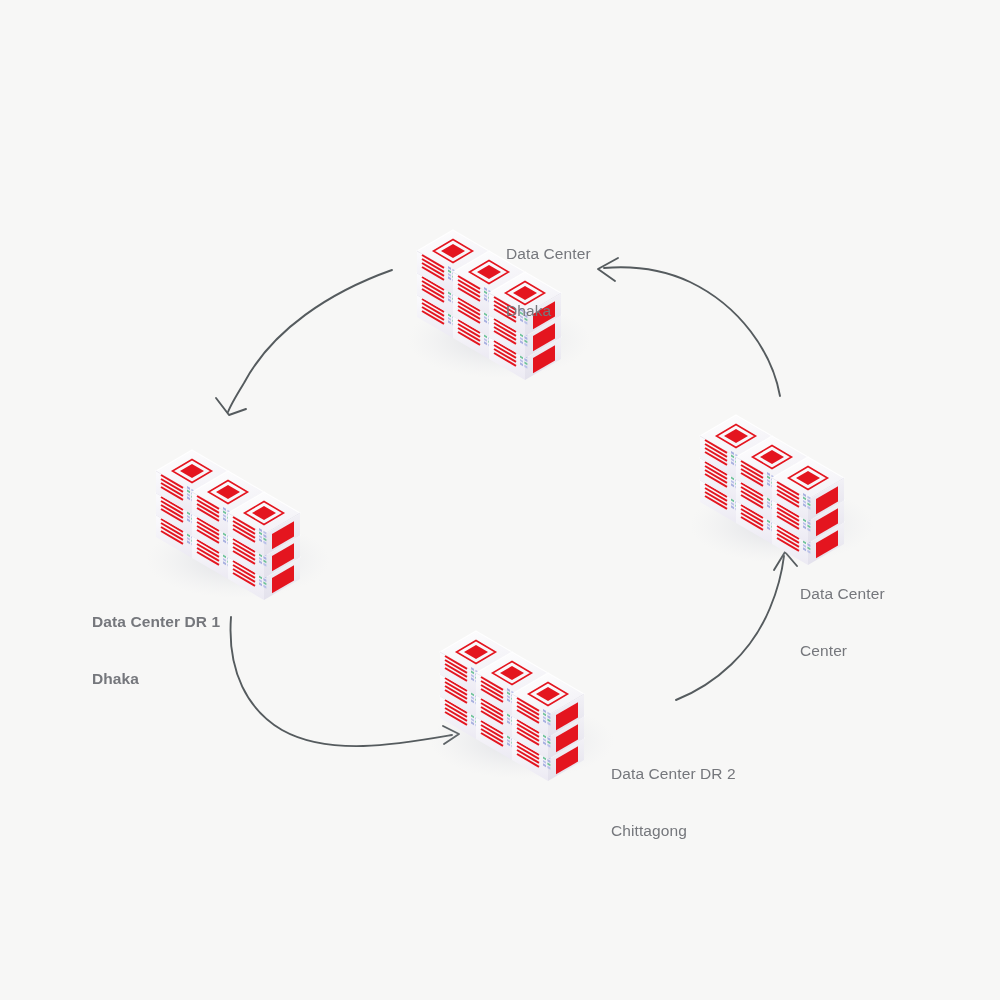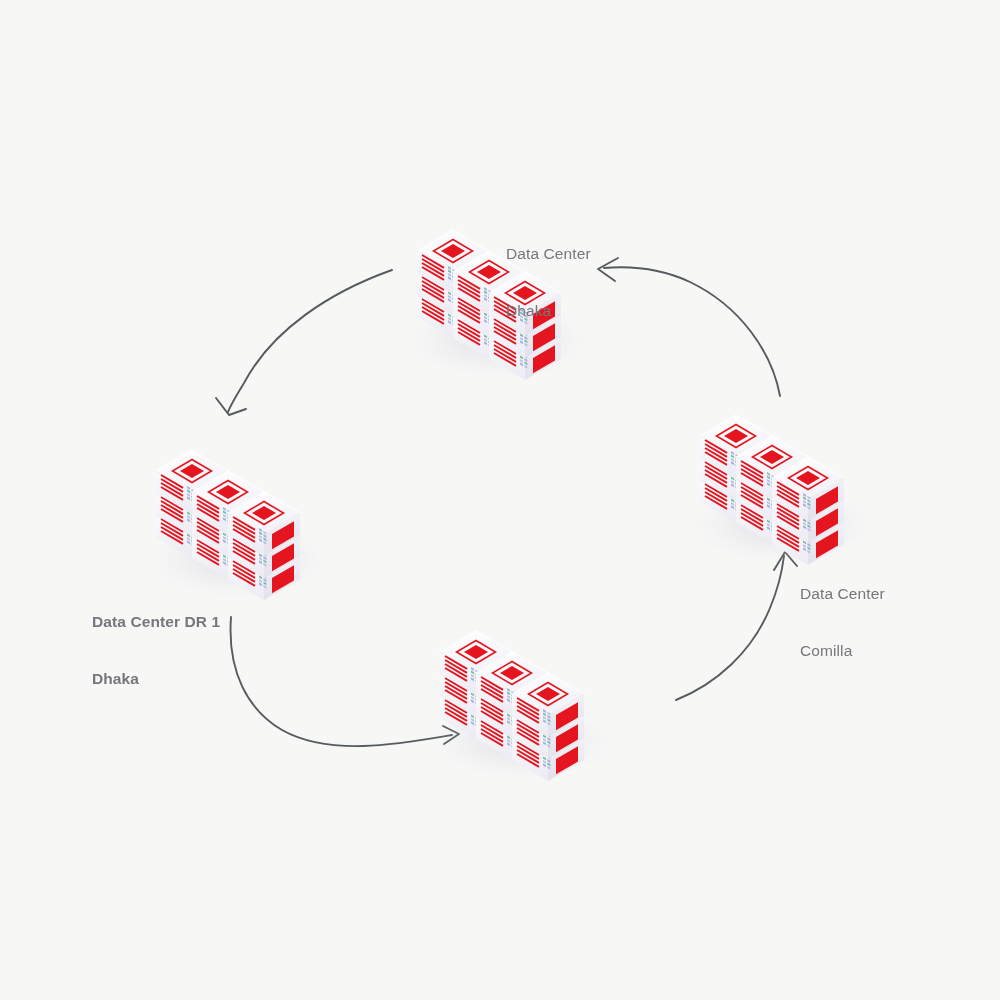--- a/index.html
+++ b/index.html
@@ -234,19 +234,23 @@
   <div class="node-label" style="left:506px; top:206px;">
     <div>Data Center</div>
     <div>Dhaka</div>
   </div>
 
   <div class="node-label" style="left:92px; top:574px;font-weight:bold;">
     <div>Data Center DR 1</div>
     <div>Dhaka</div>
   </div>
 
+  <div class="node-label" style="left:611px; top:726px;">
+    <div>Data Center DR 2</div>
+    <div>Chittagong</div>
+  </div>
 
   <div class="node-label" style="left:800px; top:546px;">
     <div>Data Center</div>
-    <div>Comilla</div>
+    <div>Center</div>
   </div>
 
 </div>
 
 </body></html>

